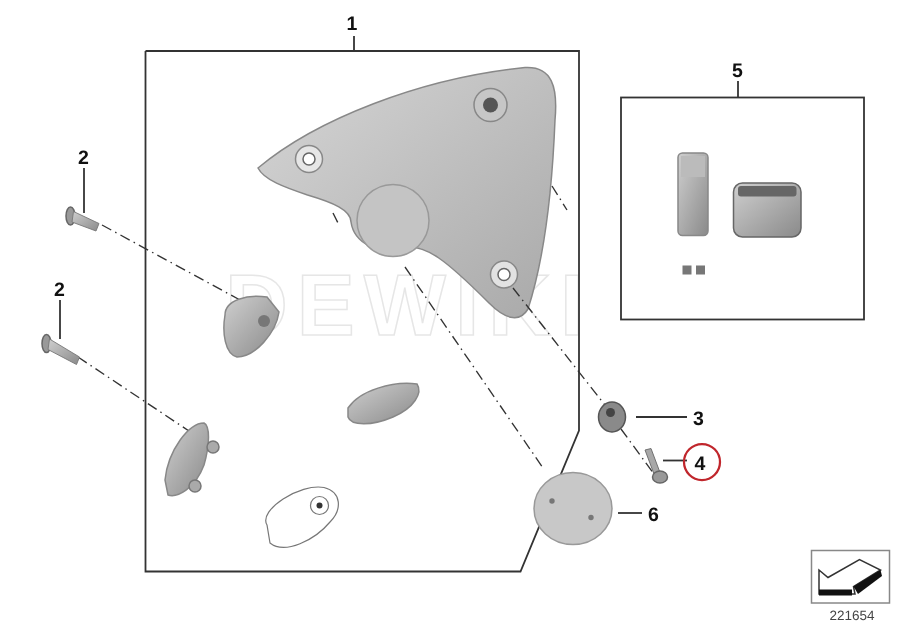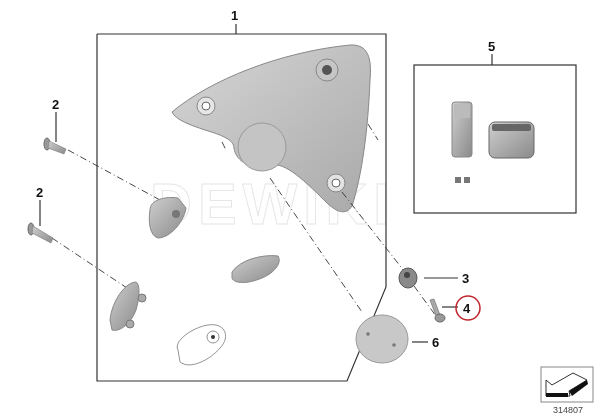--- a/index.html
+++ b/index.html
@@ -130,14 +130,14 @@
   </svg>
 
   <span class="callout" style="left:231px; top:9px;">1</span>
   <span class="callout" style="left:52px; top:98px;">2</span>
   <span class="callout" style="left:36px; top:186px;">2</span>
   <span class="callout" style="left:462px; top:272px;">3</span>
   <span class="callout" style="left:463px; top:302px;">4</span>
   <span class="callout" style="left:488px; top:40px;">5</span>
   <span class="callout" style="left:432px; top:336px;">6</span>
 
-  <span class="diagram-id" style="left:553px; top:405px;">314807</span>
+  <span class="diagram-id" style="left:553px; top:405px;">221654</span>
 </div>
 
 </body></html>

